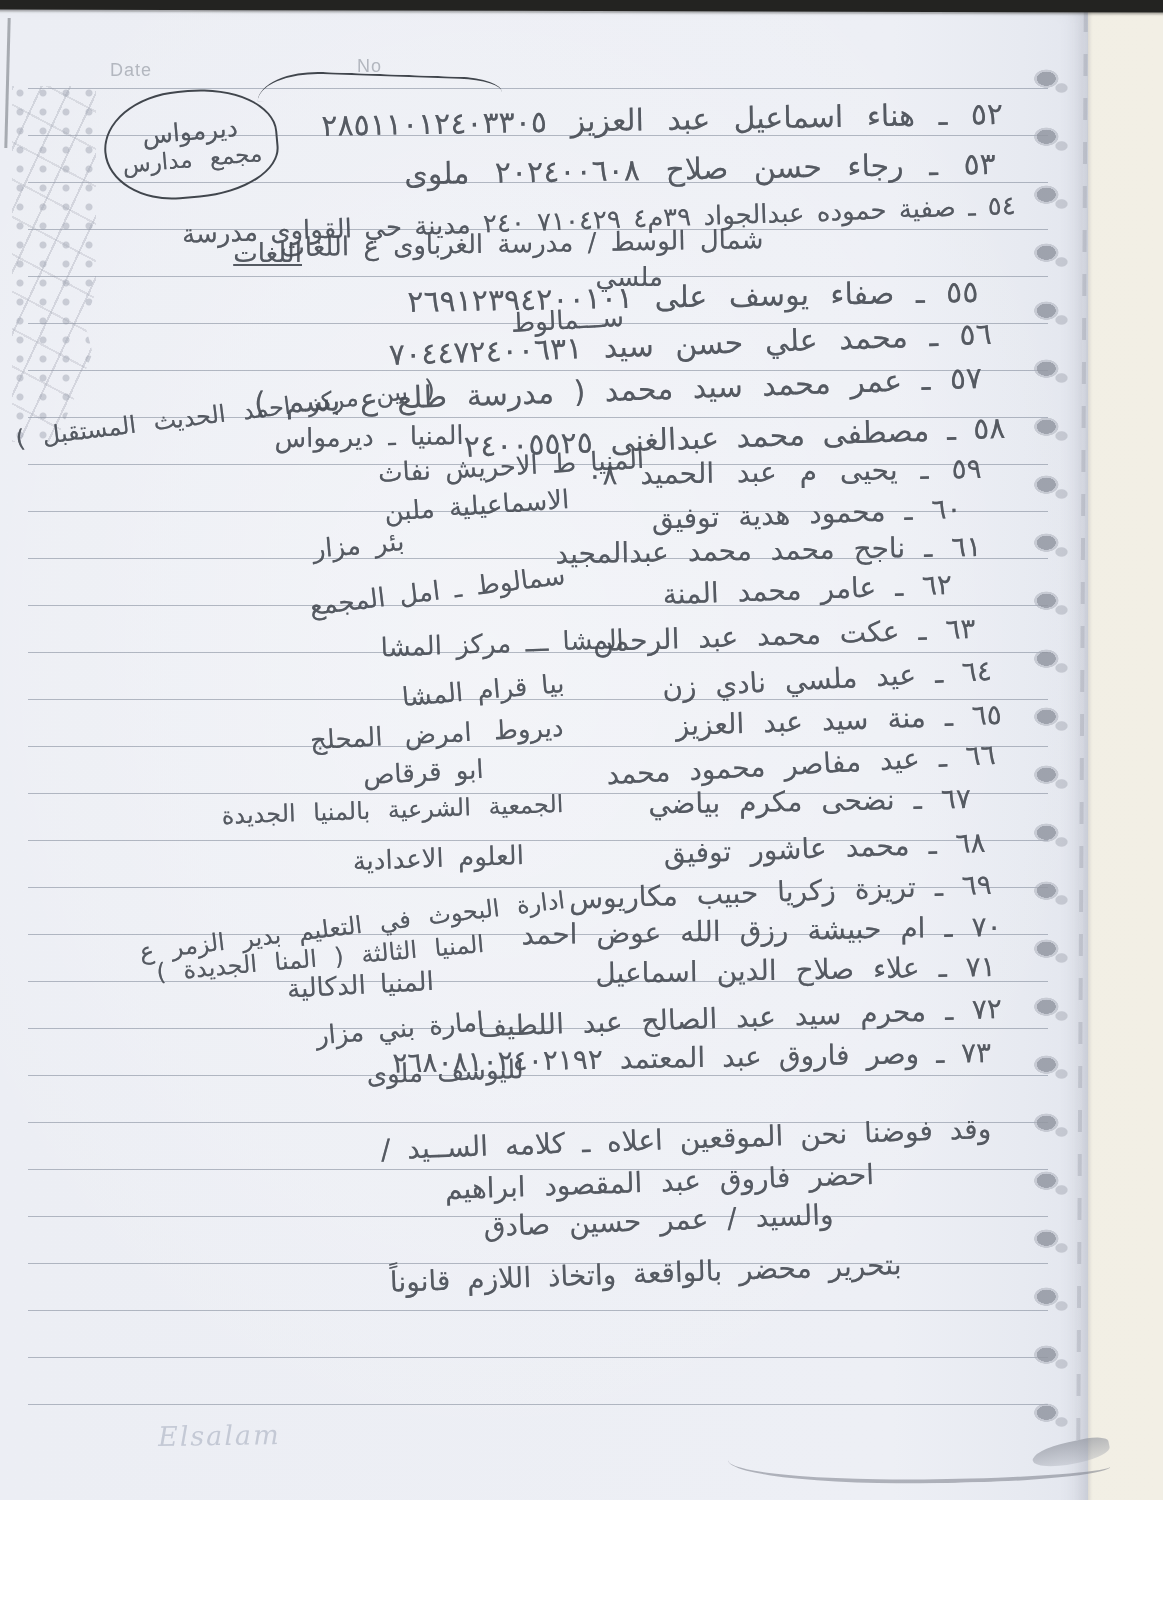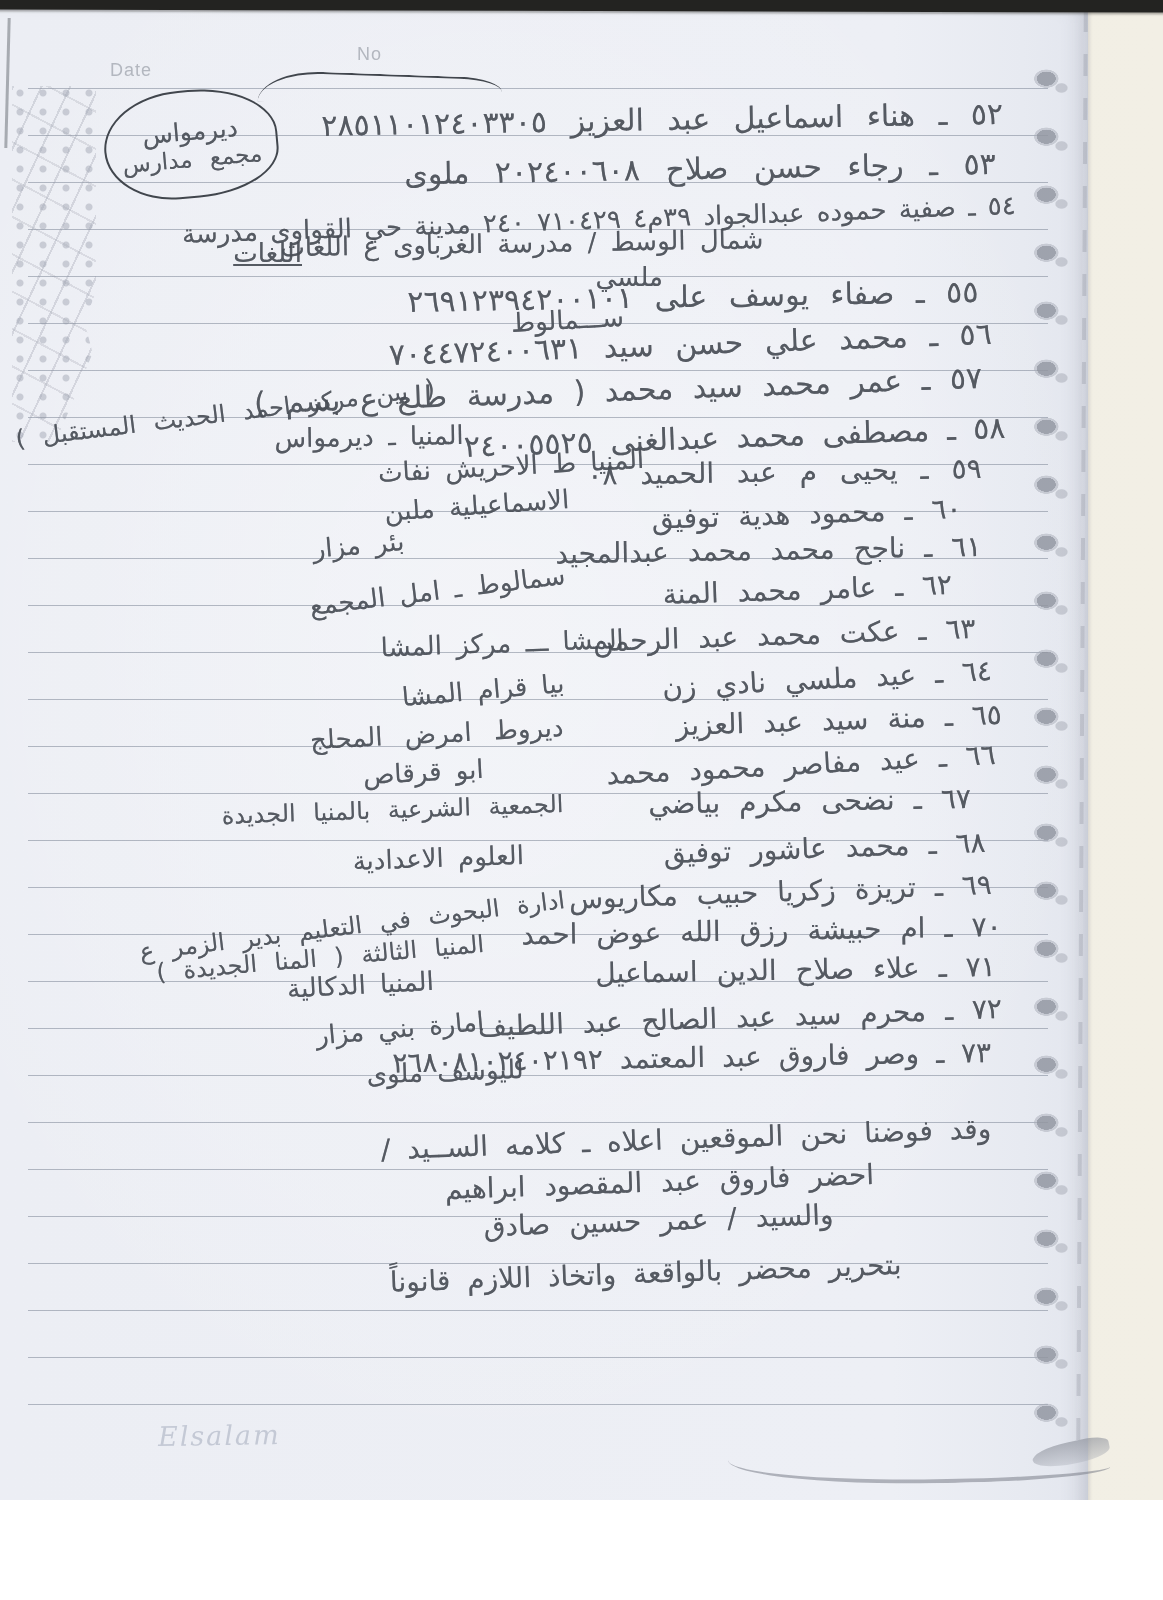--- a/index.html
+++ b/index.html
@@ -80,21 +80,21 @@
   <div class="rules"></div>
   <div class="pattern"></div>
   <div class="holes"></div>
   <div class="tearline"></div>
   <div class="curl"></div>
   <div class="curlblob"></div>
   <div class="topband"></div>
   <div class="leftedge"></div>
 
   <span class="plabel" style="left:110px;top:60px;">Date</span>
-  <span class="plabel" style="left:357px;top:44px;">No</span>
+  <span class="plabel" style="left:357px;top:56px;">No</span>
   <span class="watermark">Elsalam</span>
 
   <div class="ovaltail"></div>
   <div class="oval">
     <span class="hw" style="font-size:25px;">ديرمواس</span>
     <span class="hw" style="font-size:23px;">مجمع مدارس</span>
   </div>
 
   <span class="hw big" style="right:160px;top:96px;transform:rotate(-1deg);word-spacing:14px;">٥٢ ـ هناء اسماعيل عبد العزيز ٢٨٥١١٠١٢٤٠٣٣٠٥</span>
   <span class="hw big" style="right:168px;top:146px;transform:rotate(-1deg);word-spacing:16px;">٥٣ ـ رجاء حسن صلاح ٢٠٢٤٠٠٦٠٨ ملوى</span>

